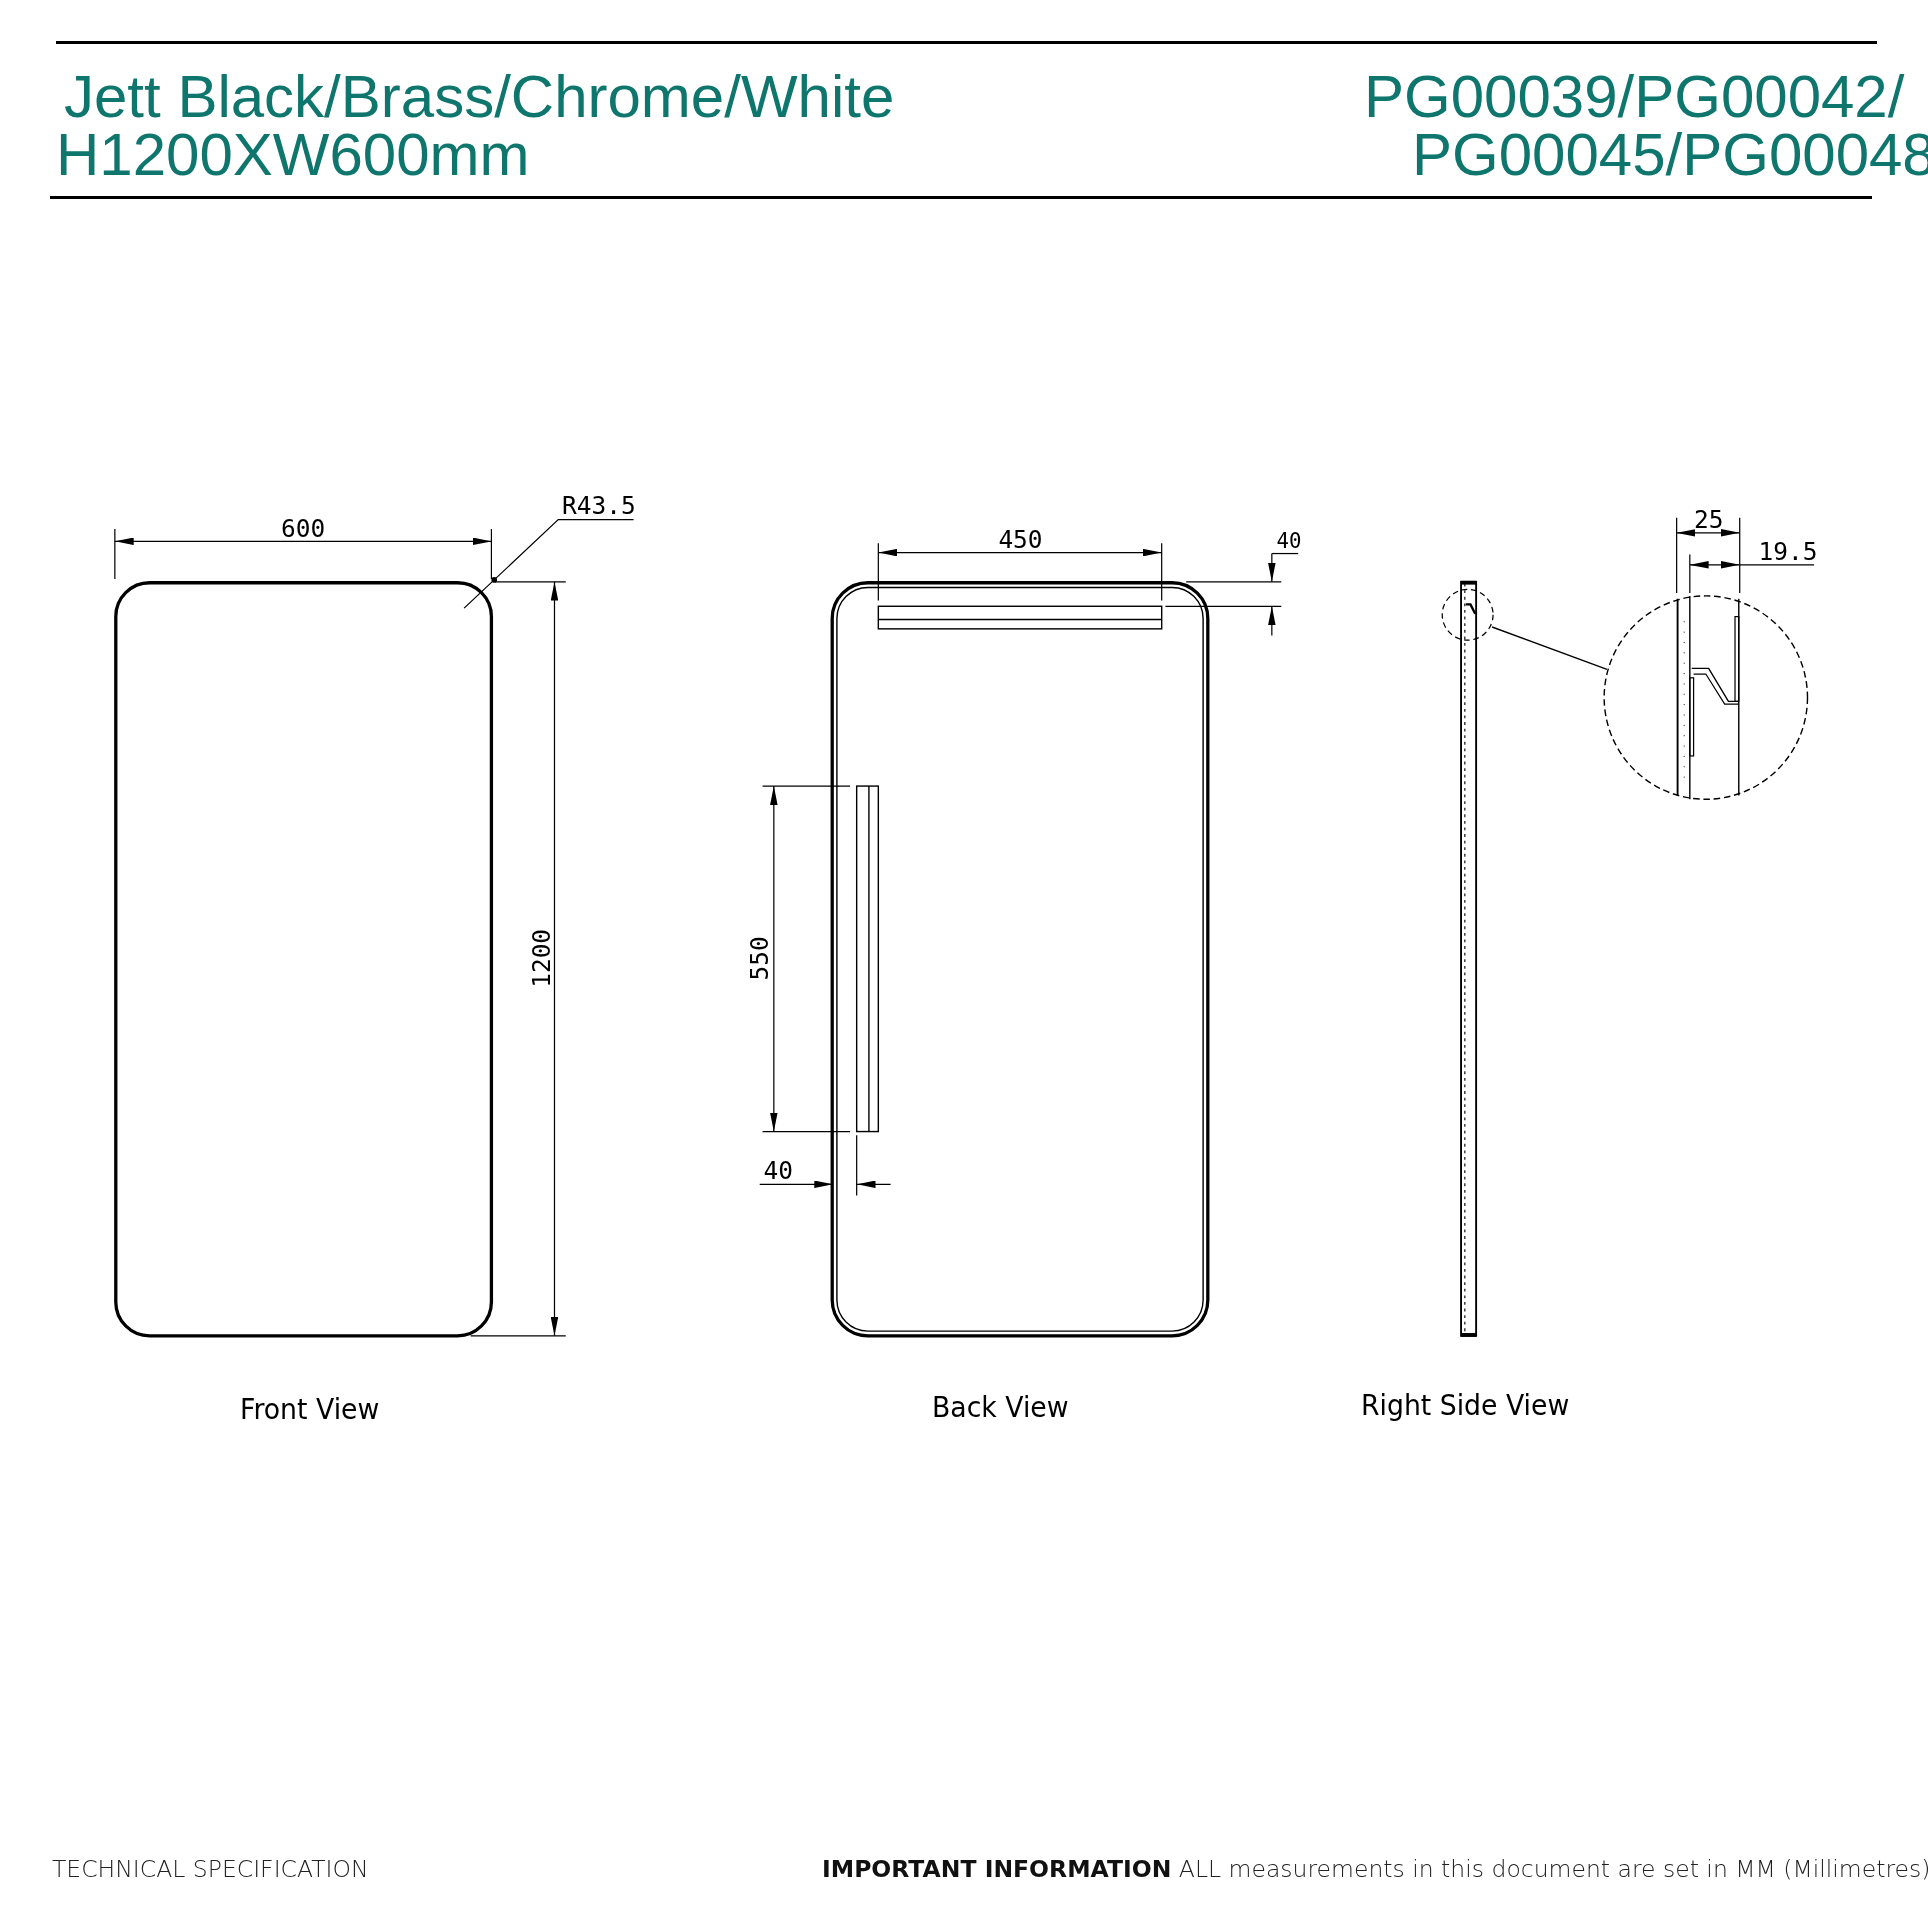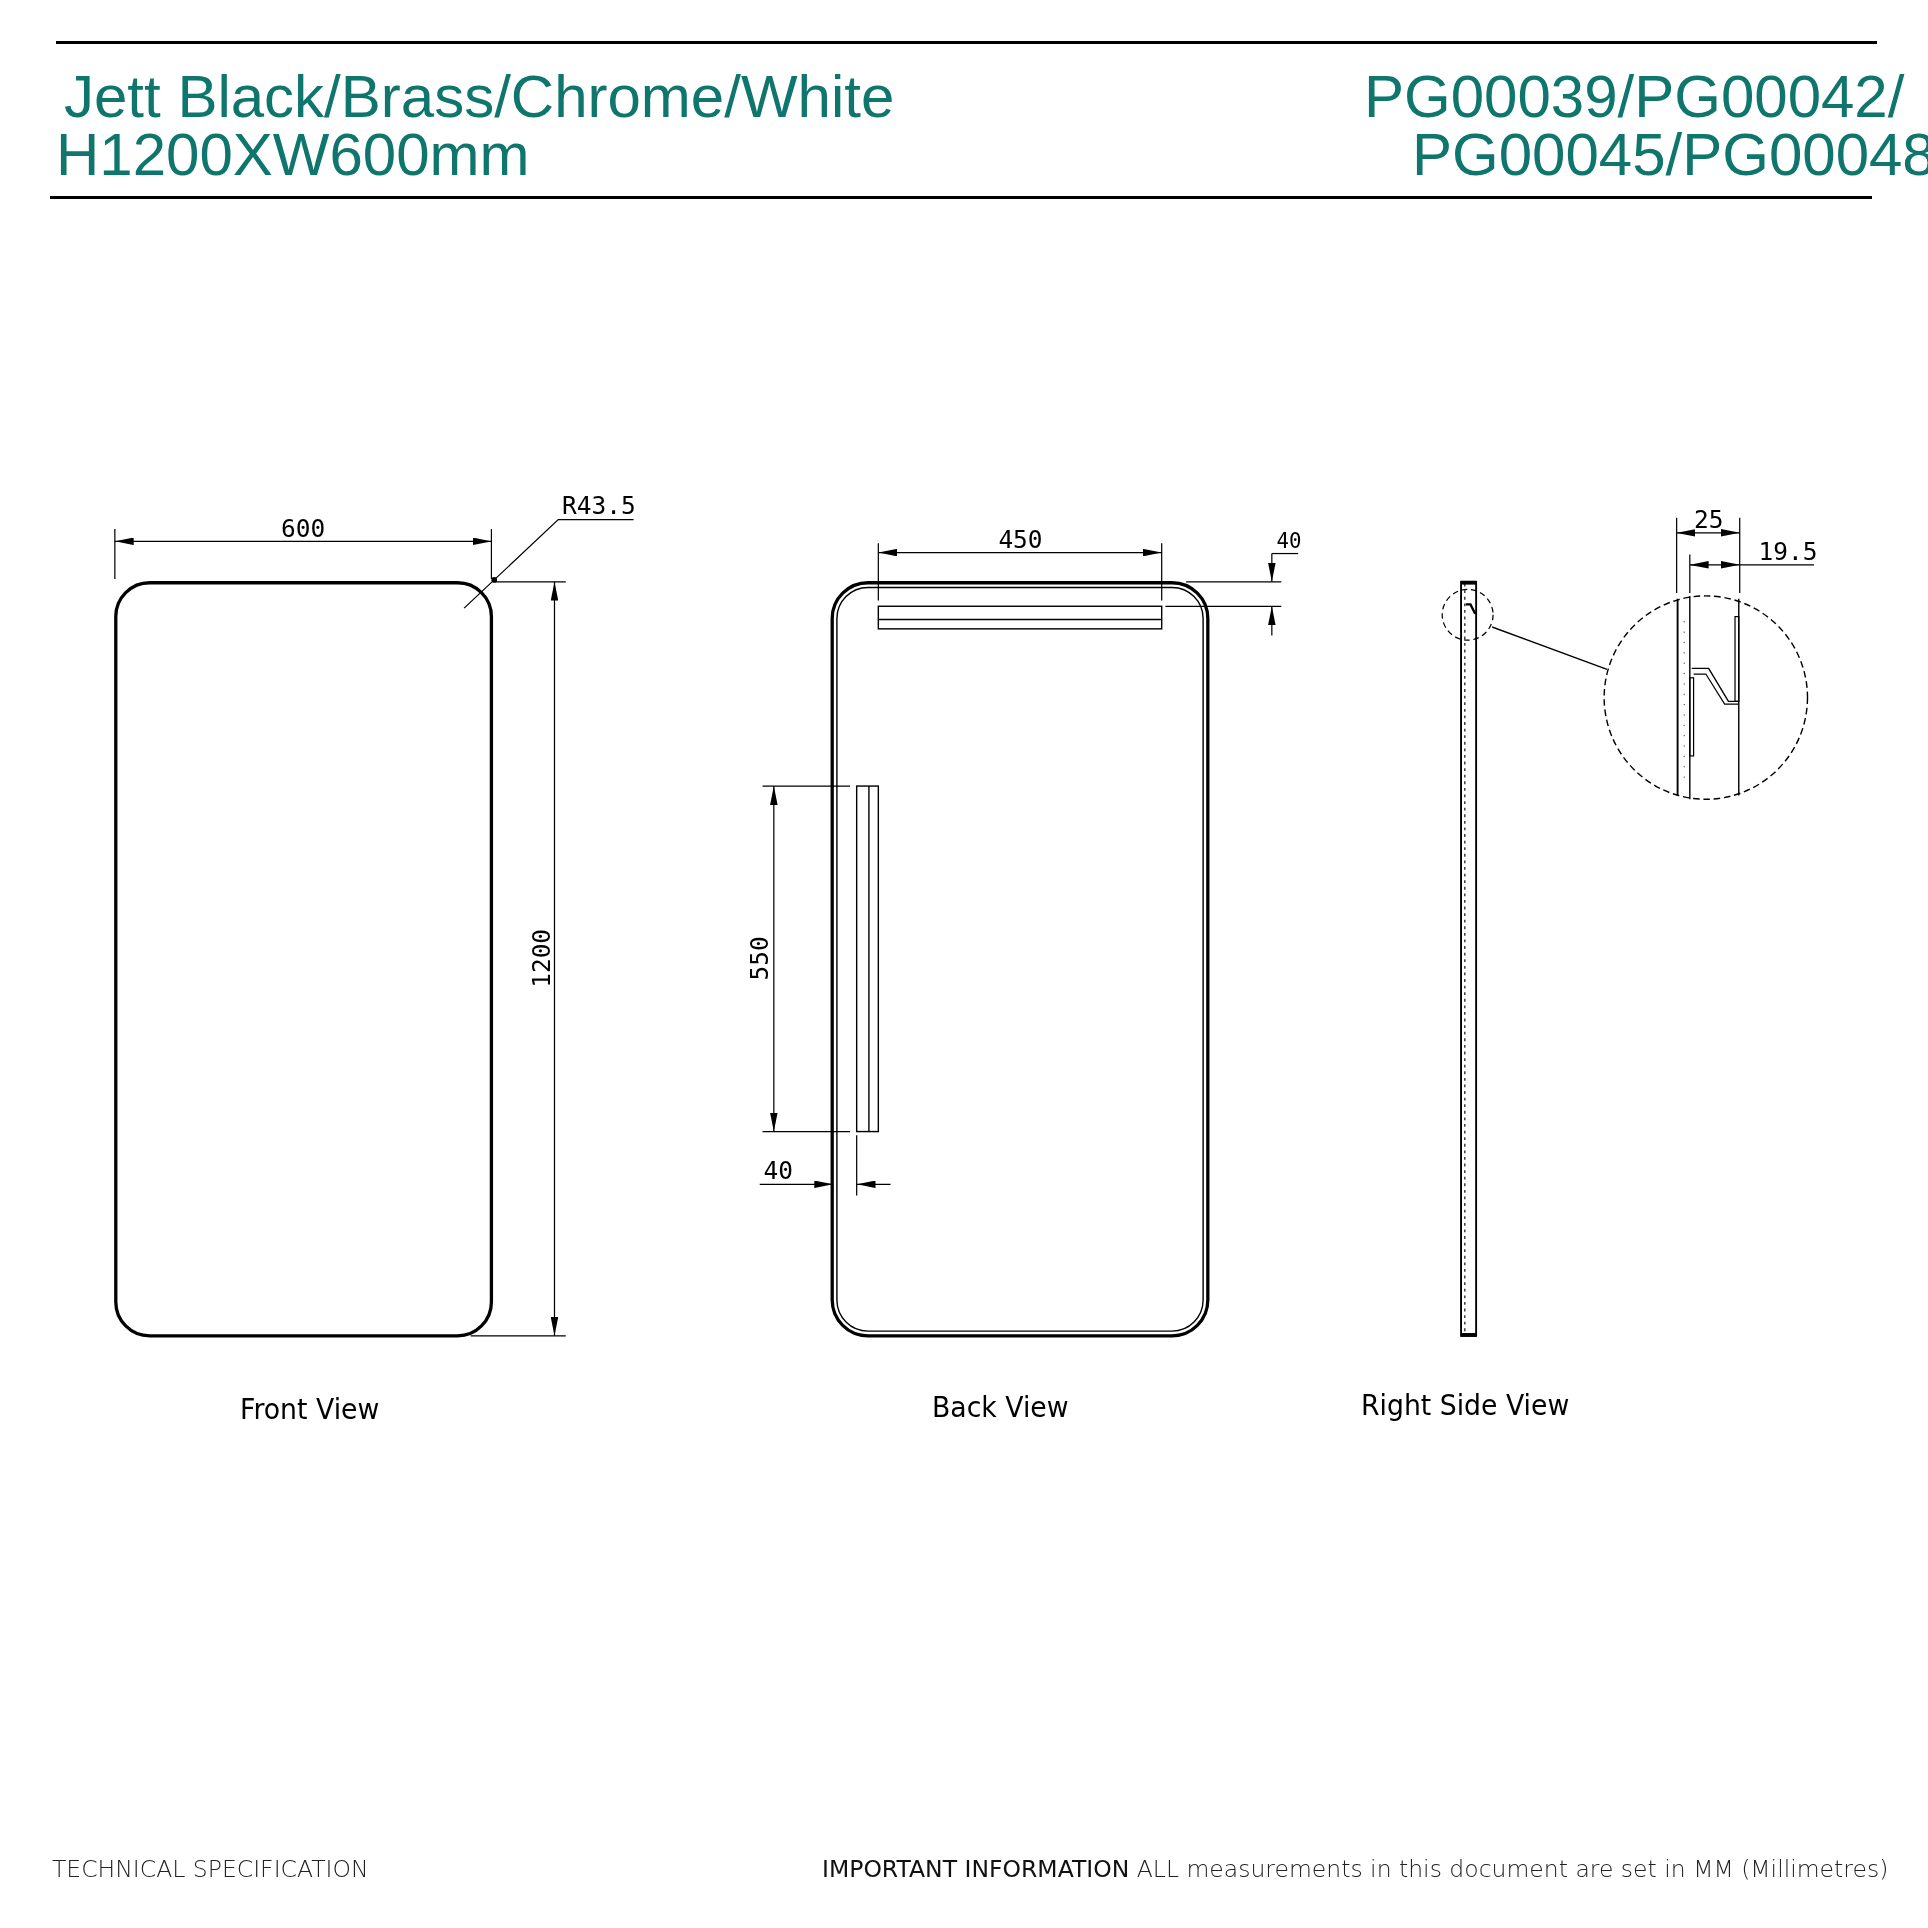--- a/index.html
+++ b/index.html
@@ -3,21 +3,21 @@
   <meta charset="utf-8">
   <style>
     html, body { margin: 0; padding: 0; background: #ffffff; }
     body { width: 1928px; height: 1928px; position: relative; overflow: hidden; }
     .rule { position: absolute; height: 2.8px; background: #000; }
     .hdr { position: absolute; font-family: "Liberation Sans", sans-serif; font-size: 60px; line-height: 58px; color: #0f766e; white-space: nowrap; }
     svg.draw { position: absolute; left: 0; top: 0; }
     .cad { font-family: "DejaVu Sans Mono", monospace; font-size: 26px; fill: #000; }
     .caption { position: absolute; font-family: "DejaVu Sans", sans-serif; font-size: 29px; color: #000; white-space: nowrap; transform: scaleX(0.92); transform-origin: left top; }
     .footer { position: absolute; font-family: "DejaVu Sans", sans-serif; font-size: 23.5px; color: #222; white-space: nowrap; font-weight: 300; margin-top: 24px; }
-    .footer b { font-weight: 400; color: #111; }
+    .footer b { font-weight: 700; color: #111; }
   </style>
 </head>
 <body>
 
 <div class="rule" style="left:56px; top:41px; width:1821px;"></div>
 <div class="hdr" style="left:64px; top:68px;">Jett Black/Brass/Chrome/White</div>
 <div class="hdr" style="left:56px; top:126px;">H1200XW600mm</div>
 <div class="hdr" style="left:1364px; top:68px;">PG00039/PG00042/</div>
 <div class="hdr" style="left:1364px; top:126px;margin-left:48px;">PG00045/PG00048</div>
 <div class="rule" style="left:50px; top:196px; width:1822px;"></div>

